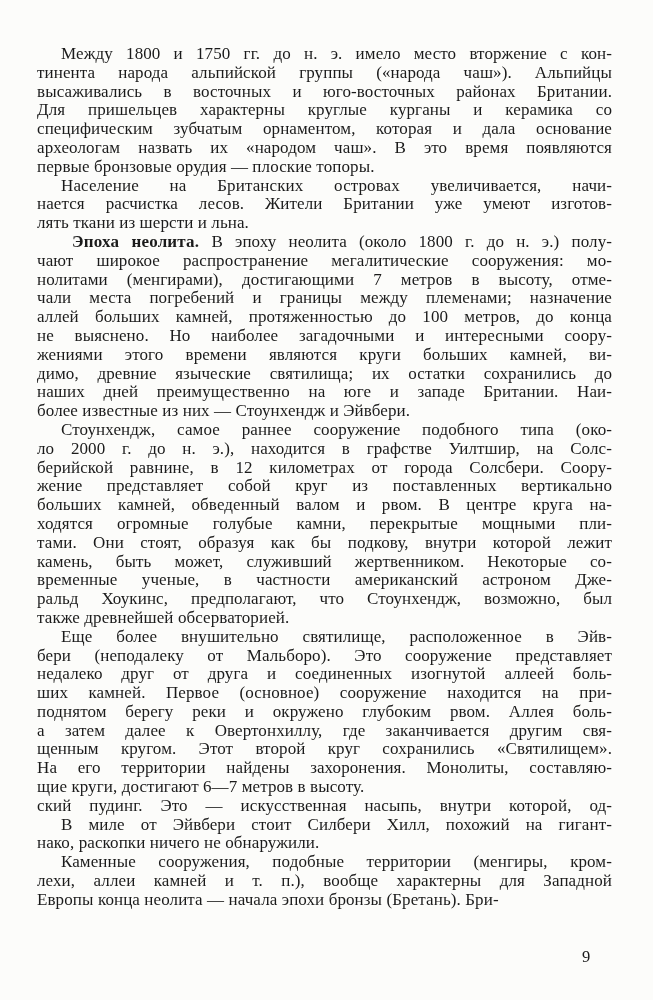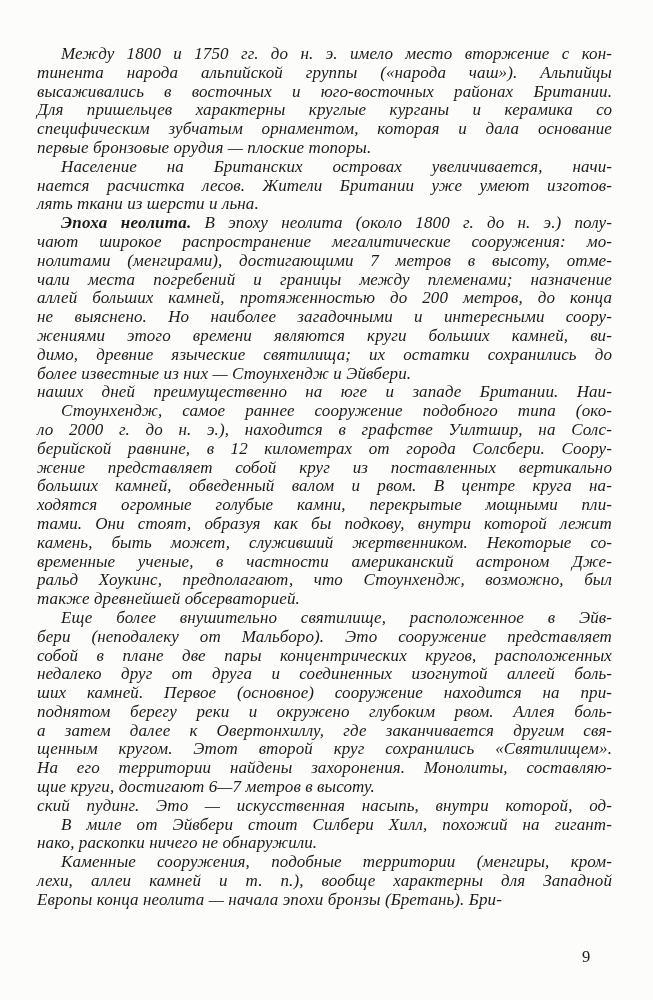--- a/index.html
+++ b/index.html
@@ -20,21 +20,20 @@
     position: absolute;
     left: 0; top: 0;
     width: 653px; height: 1000px;
     background: #fcfcfa;
   }
   .text-block {
     position: absolute;
     left: 37px;
     top: 45px;
     width: 575px;
-    font-style: italic;
   }
   .para {
     margin: 0;
     padding: 0;
   }
   .line {
     height: 18.8px;
     line-height: 18.8px;
     font-size: 17px;
     letter-spacing: 0.1px;
@@ -46,20 +45,21 @@
   .line.pfirst {
     text-indent: 24px;
   }
   .line.plast {
     text-align: left;
     text-align-last: left;
   }
   .line b {
     font-weight: bold;
     letter-spacing: 0.2px;
+    margin-left: 11px;
   }
   .page-number {
     position: absolute;
     left: 582px;
     top: 948px;
     font-size: 16.5px;
     line-height: 18px;
     color: #1b1b1b;
   }
 </style>
@@ -67,56 +67,56 @@
 <body>
 
 <div class="scan-page">
   <div class="text-block">
       <div class="para">
         <div class="line pfirst">Между 1800 и 1750 гг. до н. э. имело место вторжение с кон-</div>
         <div class="line">тинента народа альпийской группы («народа чаш»). Альпийцы</div>
         <div class="line">высаживались в восточных и юго-восточных районах Британии.</div>
         <div class="line">Для пришельцев характерны круглые курганы и керамика со</div>
         <div class="line">специфическим зубчатым орнаментом, которая и дала основание</div>
+        <div class="line">археологам назвать их «народом чаш». В это время появляются</div>
         <div class="line plast">первые бронзовые орудия — плоские топоры.</div>
       </div>
       <div class="para">
         <div class="line pfirst">Население на Британских островах увеличивается, начи-</div>
         <div class="line">нается расчистка лесов. Жители Британии уже умеют изготов-</div>
         <div class="line plast">лять ткани из шерсти и льна.</div>
       </div>
       <div class="para">
         <div class="line pfirst"><b>Эпоха неолита.</b> В эпоху неолита (около 1800 г. до н. э.) полу-</div>
         <div class="line">чают широкое распространение мегалитические сооружения: мо-</div>
         <div class="line">нолитами (менгирами), достигающими 7 метров в высоту, отме-</div>
         <div class="line">чали места погребений и границы между племенами; назначение</div>
-        <div class="line">аллей больших камней, протяженностью до 200 метров, до конца</div>
+        <div class="line">аллей больших камней, протяженностью до 100 метров, до конца</div>
         <div class="line">не выяснено. Но наиболее загадочными и интересными соору-</div>
         <div class="line">жениями этого времени являются круги больших камней, ви-</div>
         <div class="line">димо, древние языческие святилища; их остатки сохранились до</div>
+        <div class="line">наших дней преимущественно на юге и западе Британии. Наи-</div>
         <div class="line plast">более известные из них — Стоунхендж и Эйвбери.</div>
-        <div class="line">наших дней преимущественно на юге и западе Британии. Наи-</div>
       </div>
       <div class="para">
         <div class="line pfirst">Стоунхендж, самое раннее сооружение подобного типа (око-</div>
         <div class="line">ло 2000 г. до н. э.), находится в графстве Уилтшир, на Солс-</div>
         <div class="line">берийской равнине, в 12 километрах от города Солсбери. Соору-</div>
         <div class="line">жение представляет собой круг из поставленных вертикально</div>
         <div class="line">больших камней, обведенный валом и рвом. В центре круга на-</div>
         <div class="line">ходятся огромные голубые камни, перекрытые мощными пли-</div>
         <div class="line">тами. Они стоят, образуя как бы подкову, внутри которой лежит</div>
         <div class="line">камень, быть может, служивший жертвенником. Некоторые со-</div>
         <div class="line">временные ученые, в частности американский астроном Дже-</div>
         <div class="line">ральд Хоукинс, предполагают, что Стоунхендж, возможно, был</div>
         <div class="line plast">также древнейшей обсерваторией.</div>
       </div>
       <div class="para">
         <div class="line pfirst">Еще более внушительно святилище, расположенное в Эйв-</div>
         <div class="line">бери (неподалеку от Мальборо). Это сооружение представляет</div>
-        <div class="line">собой в плане две пары концентрических кругов, расположенных</div>
         <div class="line">недалеко друг от друга и соединенных изогнутой аллеей боль-</div>
         <div class="line">ших камней. Первое (основное) сооружение находится на при-</div>
         <div class="line">поднятом берегу реки и окружено глубоким рвом. Аллея боль-</div>
         <div class="line">а затем далее к Овертонхиллу, где заканчивается другим свя-</div>
         <div class="line">щенным кругом. Этот второй круг сохранились «Святилищем».</div>
         <div class="line">На его территории найдены захоронения. Монолиты, составляю-</div>
         <div class="line plast">щие круги, достигают 6—7 метров в высоту.</div>
       </div>
       <div class="para">
         <div class="line">ский пудинг. Это — искусственная насыпь, внутри которой, од-</div>

